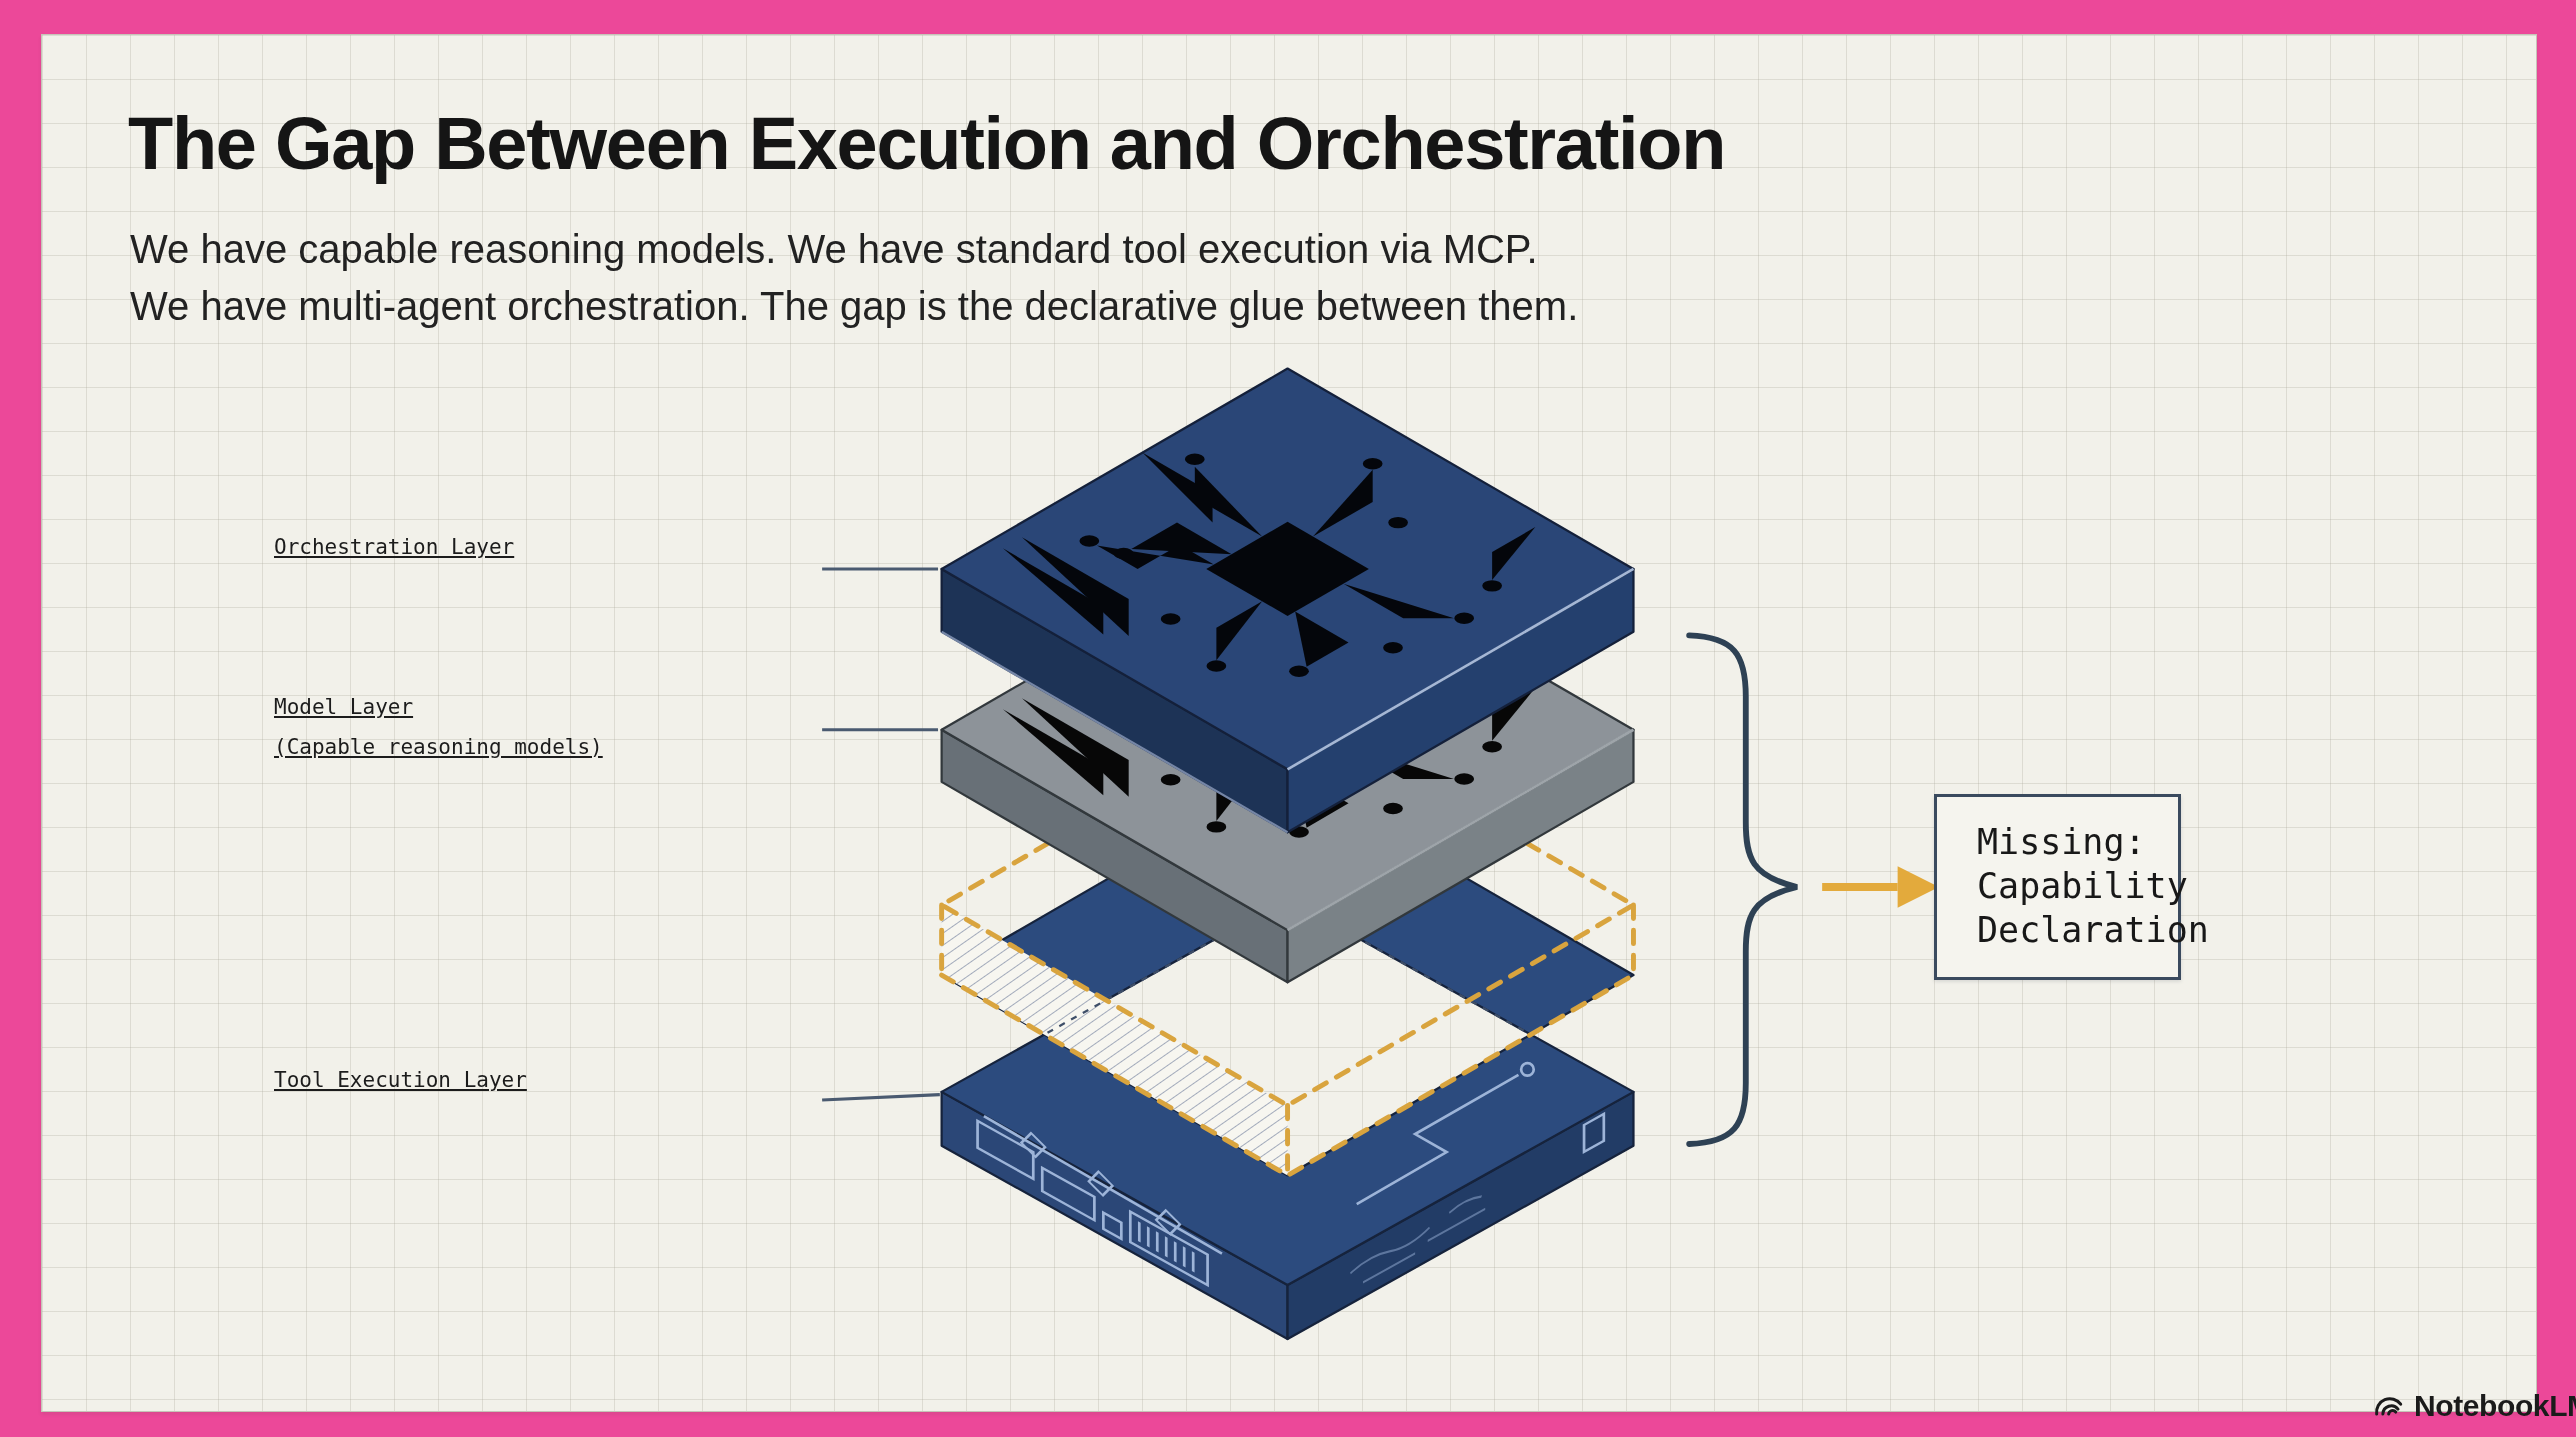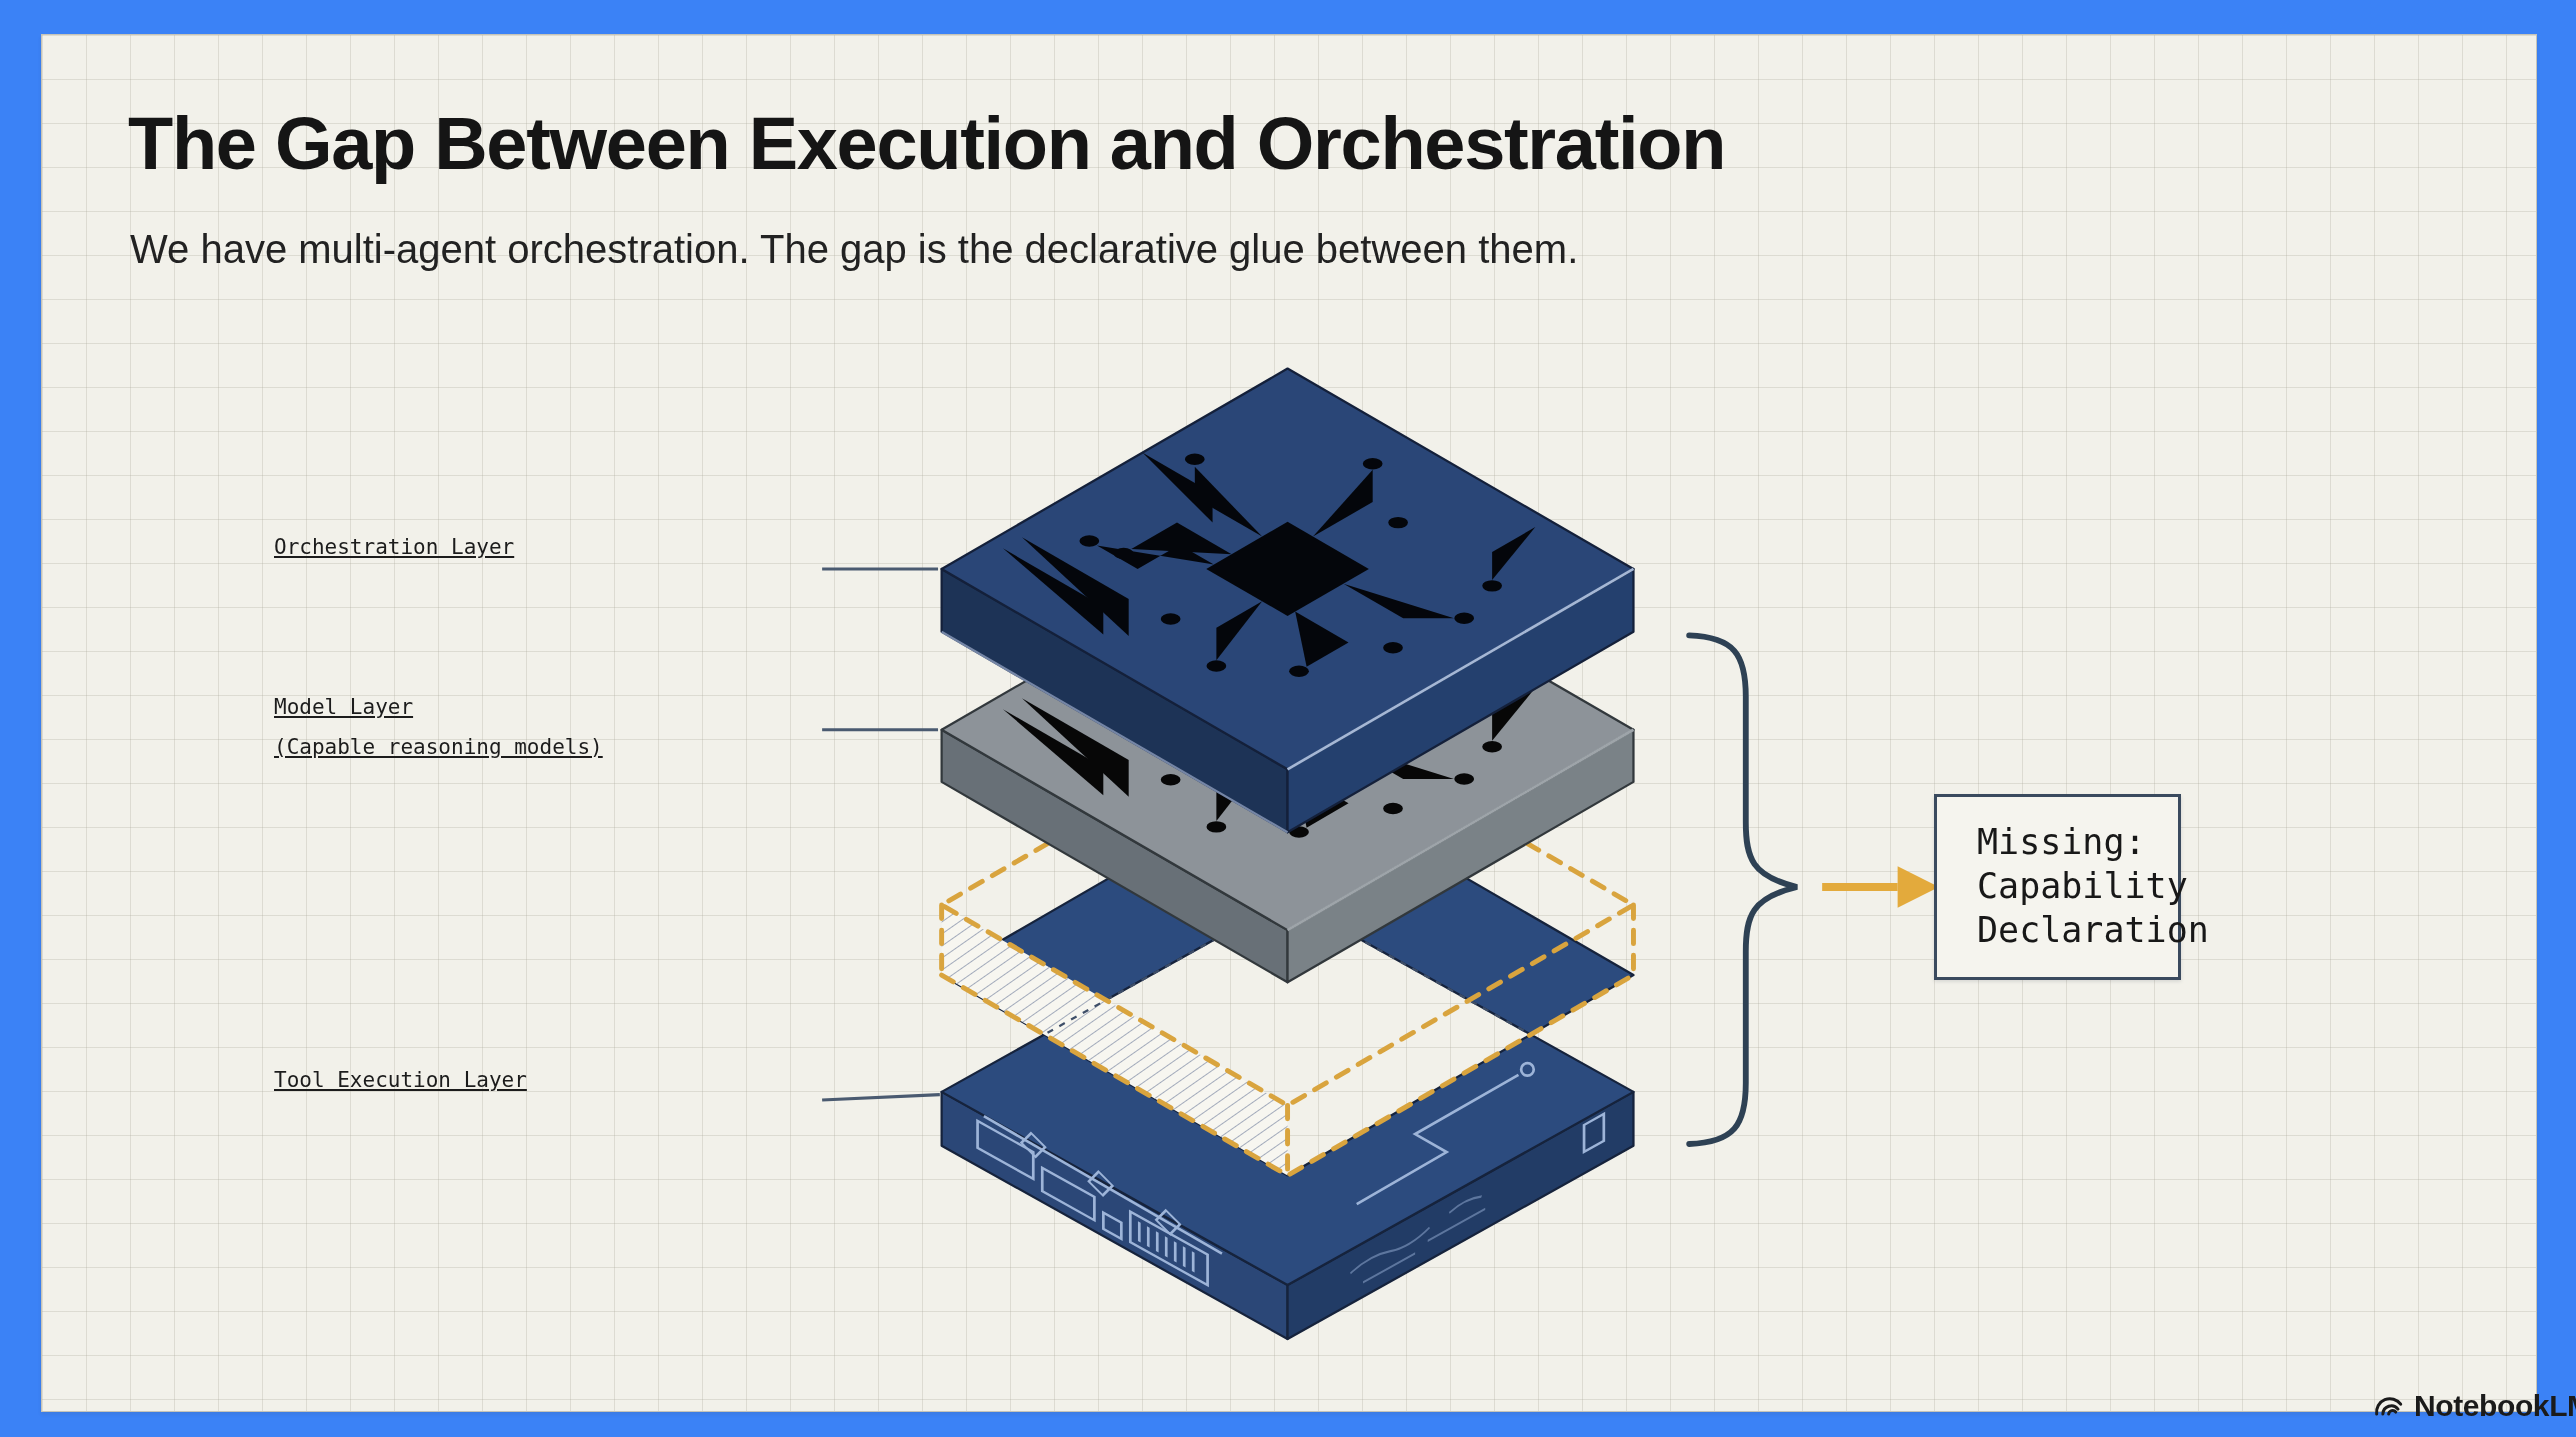--- a/index.html
+++ b/index.html
@@ -1,16 +1,16 @@
 <!DOCTYPE html>
 <html style="font-size:14.4px"><head>
 <meta charset="utf-8">
 <style>
   html,body{margin:0;padding:0;background:#efeee7;}
-  .stage{position:relative;width:2576px;height:1438px;background:#3b82f6;
+  .stage{position:relative;width:2576px;height:1438px;background:#ec4899;
          font-family:"Liberation Sans",sans-serif;overflow:hidden;}
   .grid-panel{position:absolute;left:41px;top:34px;width:2494px;height:1376px;
       background-color:#f2f1ea;
       background-image:
         linear-gradient(to right, rgba(172,170,156,.30) 1.3px, transparent 1.3px),
         linear-gradient(to bottom, rgba(172,170,156,.30) 1.3px, transparent 1.3px);
       background-size:44px 44px;
       border:1.3px solid #c6c4b8;
       box-shadow:0 2.7px 3.6px rgba(60,58,48,.10);}
   .page-title{position:absolute;left:128px;top:101px;z-index:3;
@@ -39,20 +39,21 @@
 </head>
 <body>
 
 <div class="stage">
 
   <div class="grid-panel"></div>
 
   <div class="page-title">The Gap Between Execution and Orchestration</div>
 
   <div class="page-subtitle">
+    <div>We have capable reasoning models. We have standard tool execution via MCP.</div>
     <div>We have multi-agent orchestration. The gap is the declarative glue between them.</div>
   </div>
 
   <svg class="diagram-svg" width="2576" height="1438" viewBox="0 0 2867 1600">
     <defs>
       <pattern id="hatch" width="11" height="11" patternUnits="userSpaceOnUse" patternTransform="rotate(55)">
         <line x1="0" y1="0" x2="0" y2="11" stroke="#99a2b5" stroke-width="2.2"></line>
       </pattern>
       <clipPath id="void-clip">
         <polygon points="1433,862 1818,1085 1433,1308 1048,1085"></polygon>

